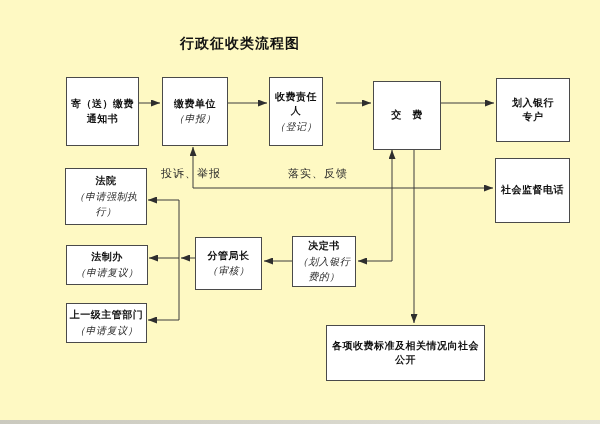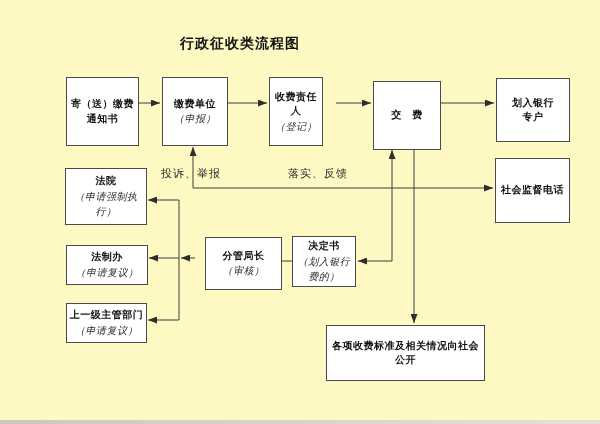--- a/index.html
+++ b/index.html
@@ -97,21 +97,21 @@
   </div>
   <div class="box" style="left:66px;top:245px;width:82px;height:40px">
     <span class="t" data-bind="nodes.legal.line1">法制办</span>
     <span class="s" data-bind="nodes.legal.line2">（申请复议）</span>
   </div>
   <div class="box" style="left:66px;top:303px;width:81px;height:40px">
     <span class="t" data-bind="nodes.higher.line1">上一级主管部门</span>
     <span class="s" data-bind="nodes.higher.line2">（申请复议）</span>
   </div>
 
-  <div class="box" style="left:205px;top:237px;width:77px;height:53px">
+  <div class="box" style="left:195px;top:237px;width:67px;height:53px">
     <span class="t" data-bind="nodes.director.line1">分管局长</span>
     <span class="s" data-bind="nodes.director.line2">（审核）</span>
   </div>
   <div class="box" style="left:292px;top:236px;width:64px;height:51px">
     <span class="t" data-bind="nodes.decision.line1">决定书</span>
     <span class="s" data-bind="nodes.decision.line2">（划入银行</span>
     <span class="s" data-bind="nodes.decision.line3">费的）</span>
   </div>
 
   <div class="box" style="left:326px;top:325px;width:159px;height:56px">

